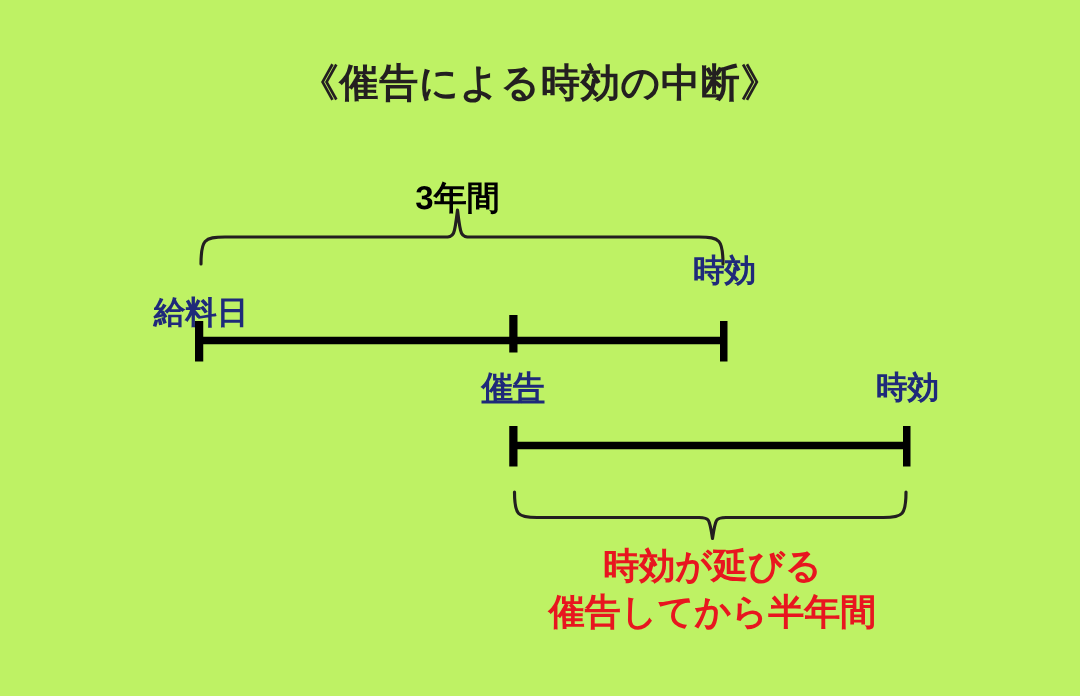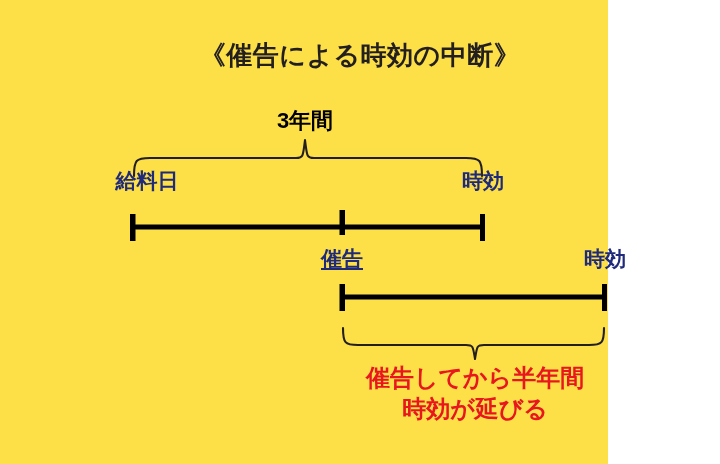--- a/index.html
+++ b/index.html
@@ -10,23 +10,23 @@
   }
   body {
     width: 720px;
     height: 464px;
     font-family: "Liberation Sans", "DejaVu Sans", sans-serif;
     overflow: hidden;
     position: relative;
   }
   #diagram-root {
     position: relative;
-    width: 608px;
+    width: 720px;
     height: 464px;
-    background: #fde047;
+    background: #bef264;
   }
   .svg-layer {
     position: absolute;
     left: 0;
     top: 0;
     width: 720px;
     height: 464px;
   }
   .txt {
     position: absolute;
@@ -39,21 +39,21 @@
     left: 0;
     top: 42px;
     width: 720px;
     text-align: center;
     font-size: 26px;
     color: #231f20;
     letter-spacing: 0.5px;
   }
   
   #label-3years {
-    top: 110px;
+    top: 121px;
     font-size: 22px;
     color: #000000;
     transform: translateX(-50%);
   }
   
   .node-label {
     font-size: 21px;
     color: #1f2a7a;
     transform: translateX(-50%);
   }
@@ -114,26 +114,26 @@
                C 477 346, 477 345, 484 345
                L 589 345
                C 602 345, 604 343, 604 328" fill="none" stroke="#231f20" stroke-width="2.1" stroke-linecap="round" stroke-linejoin="round"></path>
     </g>
   </svg>
 
   <div class="txt" id="title">《催告による時効の中断》</div>
 
   <div class="txt" id="label-3years" style="left:305px;">3年間</div>
 
-  <div class="txt node-label" id="label-payday" style="left:147px;">給料日</div>
+  <div class="txt node-label" id="label-payday" style="left:134px;margin-top:28px;">給料日</div>
 
   <div class="txt node-label" id="label-limit-1" style="left:483px;">時効</div>
 
   <div class="txt node-label" id="label-demand" style="left:342px;">催告</div>
 
   <div class="txt node-label" id="label-limit-2" style="left:605px;">時効</div>
 
   <div class="txt" id="conclusion" style="left:475px;">
+    <span class="line">時効が延びる</span>
     <span class="line">催告してから半年間</span>
-    <span class="line">時効が延びる</span>
   </div>
 
 </div>
 
 </body></html>

